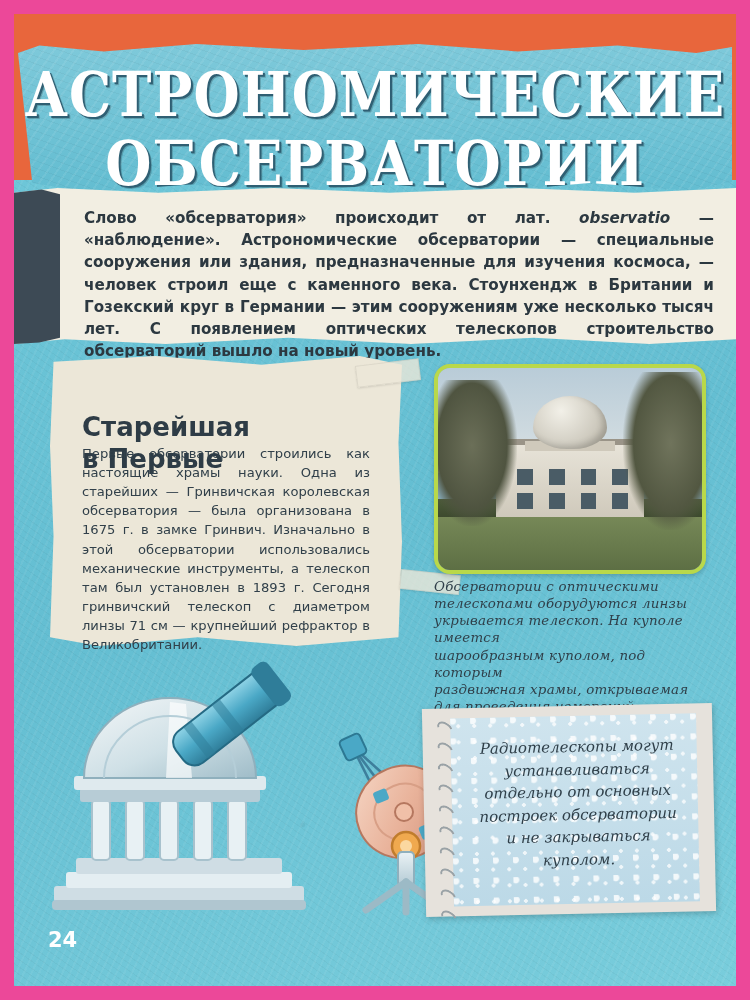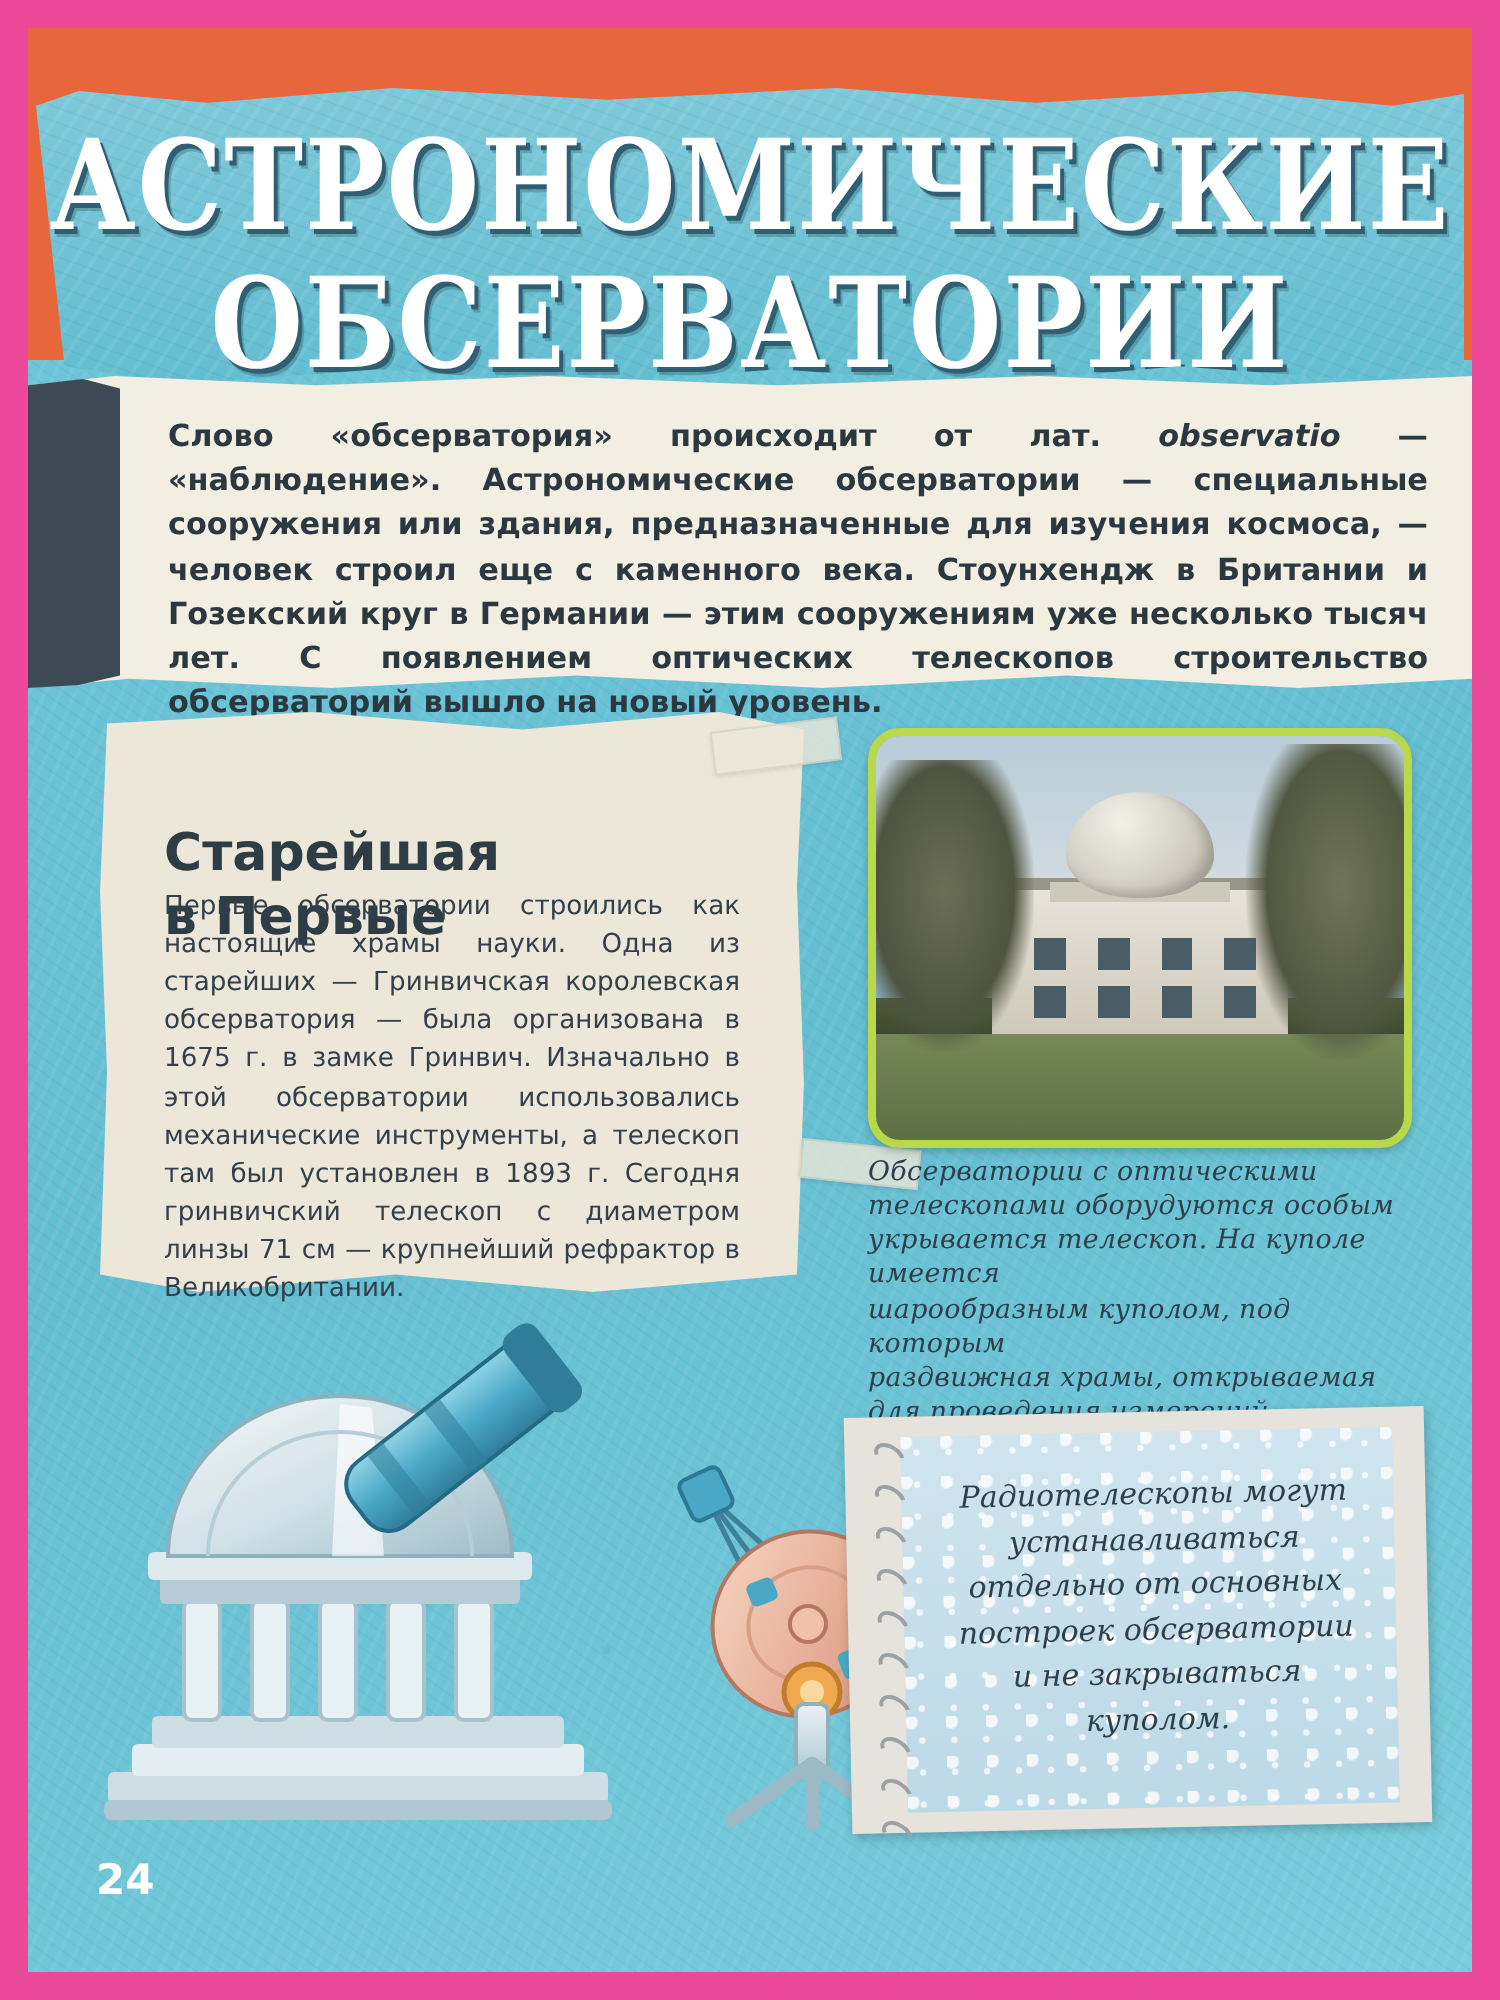--- a/index.html
+++ b/index.html
@@ -237,21 +237,21 @@
     <div class="win" style="left:30%;top:62%;width:6%;height:8%;"></div>
     <div class="win" style="left:42%;top:62%;width:6%;height:8%;"></div>
     <div class="win" style="left:54%;top:62%;width:6%;height:8%;"></div>
     <div class="win" style="left:66%;top:62%;width:6%;height:8%;"></div>
     <div class="tree-l"></div>
     <div class="tree-r"></div>
   </div>
 
   <div class="photo-caption handwriting">
     <span>Обсерватории с оптическими</span>
-    <span>телескопами оборудуются особым</span>
+    <span>телескопами оборудуются линзы</span>
     <span>укрывается телескоп. На куполе имеется</span>
     <span>шарообразным куполом, под которым</span>
     <span>раздвижная храмы, открываемая</span>
     <span>для проведения измерений.</span>
   </div>
 
   <svg class="illus-observatory" viewBox="0 0 290 270">
     <defs>
       <linearGradient id="domeG" x1="0" y1="0" x2="1" y2="1">
         <stop offset="0%" stop-color="#f4f7f8"></stop>

